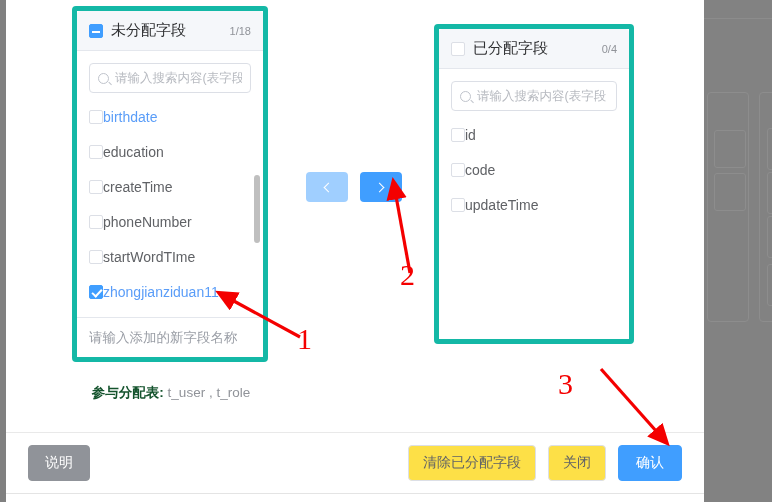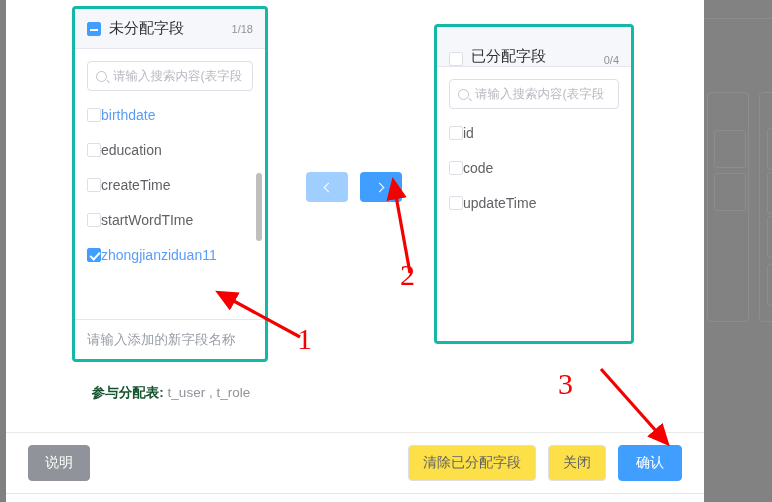--- a/index.html
+++ b/index.html
@@ -39,33 +39,33 @@
   
   .modal {
     position: absolute; left: 6px; top: 0; width: 698px; height: 494px;
     background: #fff; border-bottom: 1px solid #e4e4e4;
   }
   .modal-body { position: relative; width: 100%; height: 433px; }
 
   
   .panel {
     position: absolute; background: #fff;
-    border: 3px solid #14b8a6; border-radius: 4px;
+    border: 5px solid #14b8a6; border-radius: 4px;
   }
   .panel-left  { left: 66px;  top: 6px;  width: 196px; height: 356px; }
   .panel-right { left: 428px; top: 24px; width: 200px; height: 320px; }
 
   .panel-head {
     height: 40px; background: #f5f7fa;
     border-bottom: 1px solid #e4e7ed;
     border-radius: 4px 4px 0 0;
     display: flex; align-items: center; padding: 0 12px;
     font-size: 15px; color: #303133;
   }
-  .panel-right .panel-head { background: #f5f7fa; align-items: flex-end; }
+  .panel-right .panel-head { background: #f5f7fa; }
   .panel-head .head-title { margin-left: 8px; flex: 1; font-size: 15px; color: #303133; }
   .panel-head .head-count { font-size: 11px; color: #909399; }
 
   
   .cb {
     width: 14px; height: 14px; border: 1px solid #dcdfe6; border-radius: 2px;
     background: #fff; display: inline-block; position: relative; flex: 0 0 auto;
   }
   .cb.blue { background: #409eff; border-color: #409eff; }
   .cb.blue.indet::after {
@@ -214,20 +214,24 @@
           <div class="list-item">
             <span class="cb"></span>
             <span class="lbl">education</span>
           </div>
           <div class="list-item">
             <span class="cb"></span>
             <span class="lbl">createTime</span>
           </div>
           <div class="list-item">
             <span class="cb"></span>
+            <span class="lbl">phoneNumber</span>
+          </div>
+          <div class="list-item">
+            <span class="cb"></span>
             <span class="lbl">startWordTIme</span>
           </div>
           <div class="list-item accent">
             <span class="cb blue checked"></span>
             <span class="lbl">zhongjianziduan11</span>
           </div>
           <div class="scrollthumb"></div>
         </div>
 
         <div class="panel-foot">

